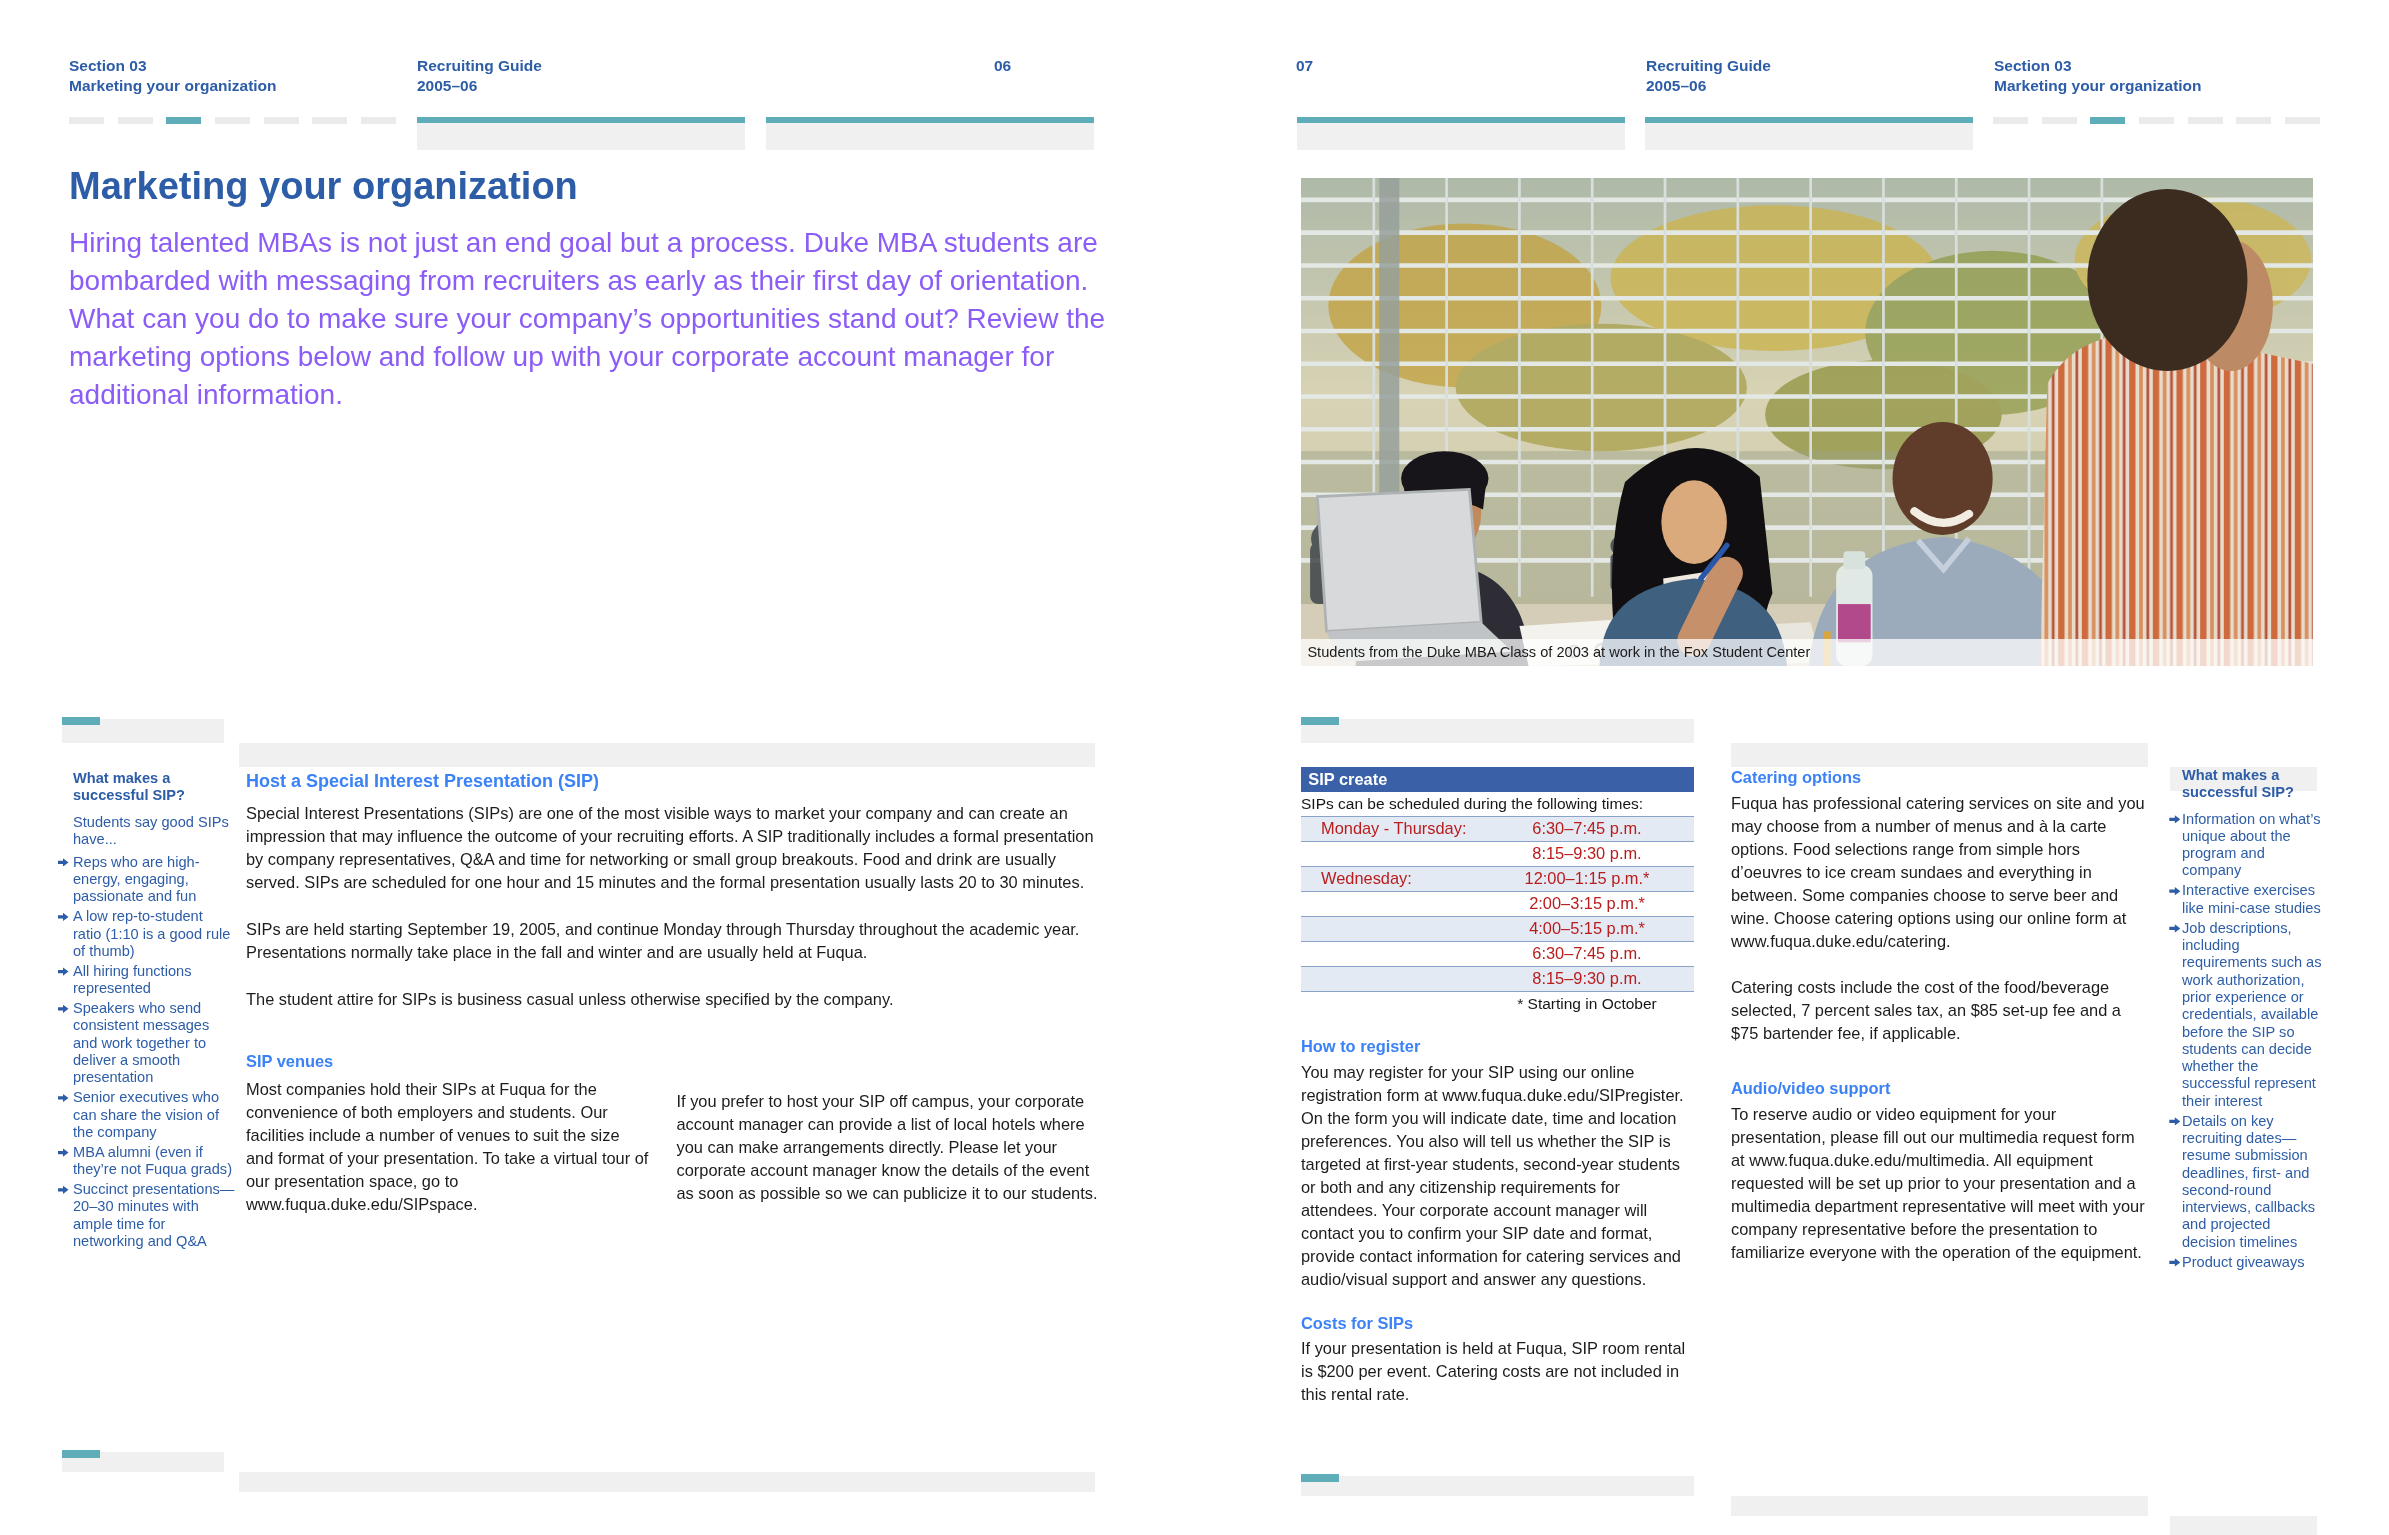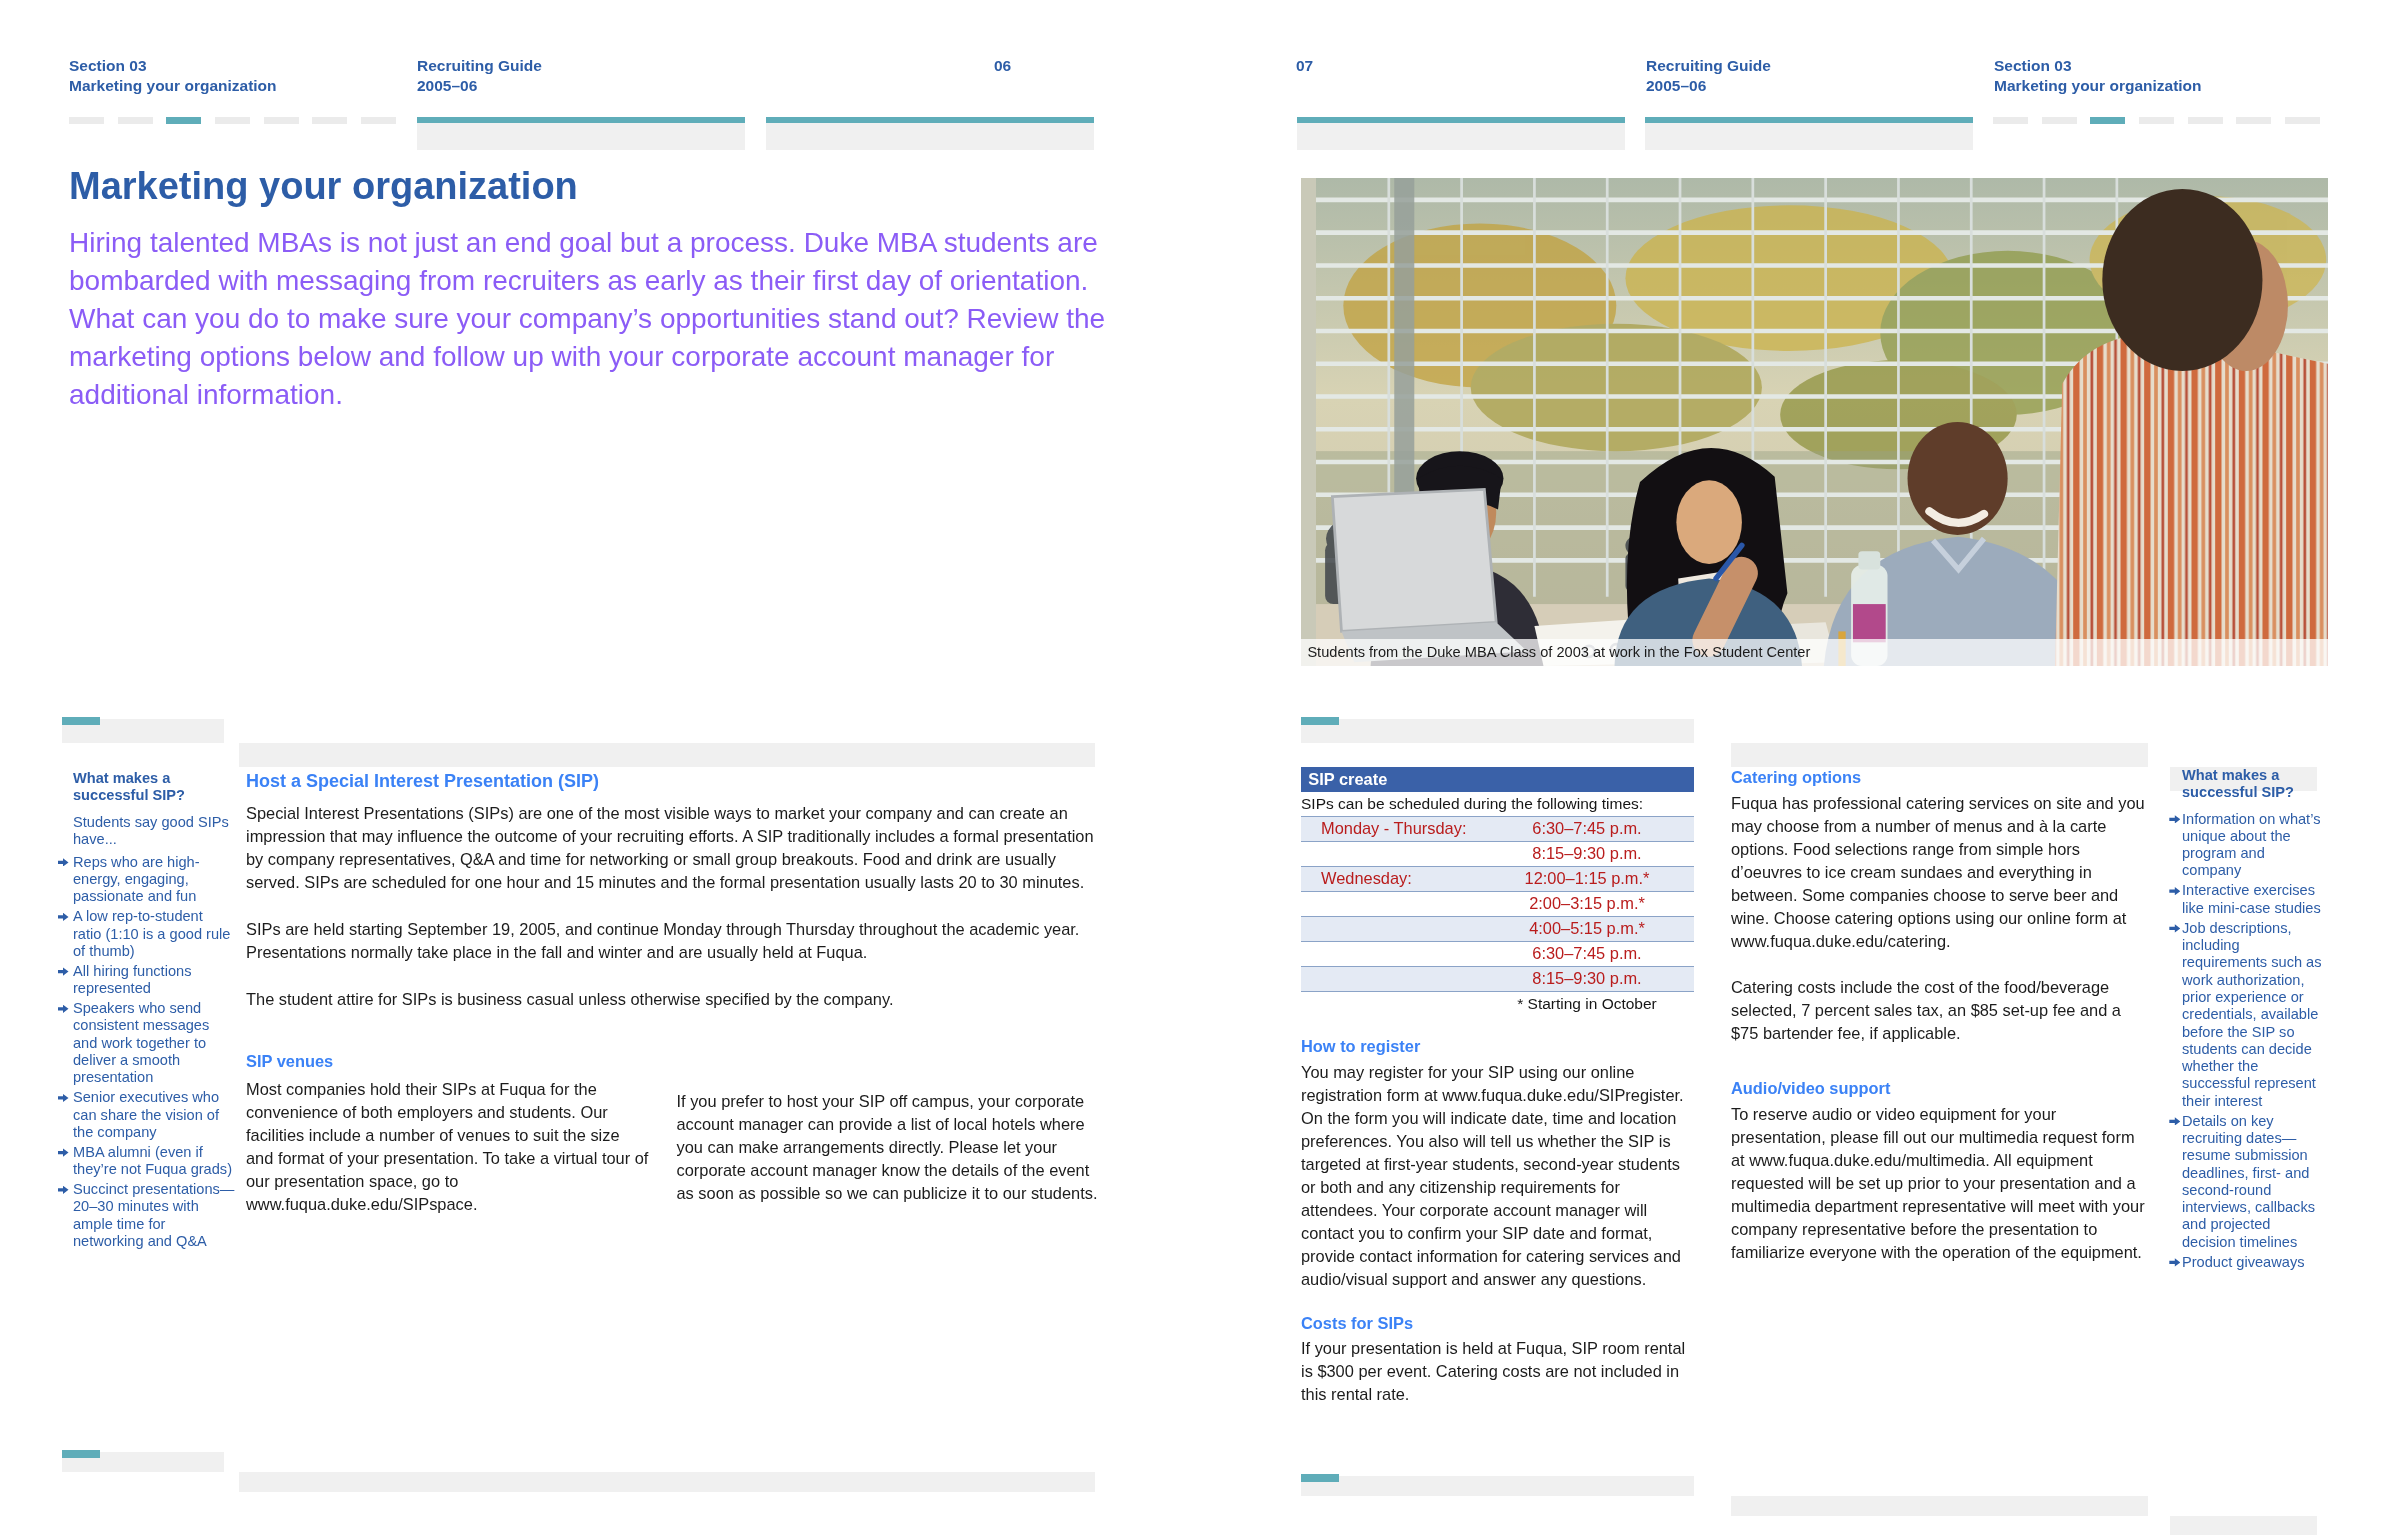--- a/index.html
+++ b/index.html
@@ -44,21 +44,21 @@
   .tbl-sub{font-size:15.5px;color:#161616;line-height:24px;white-space:nowrap;}
   .trow{display:flex;height:24px;border-top:0.9px solid #8ba3c7;align-items:center;font-size:16.4px;color:#b91c1c;}
   .trow.alt{background:#e4eaf4;}
   .trow .day{width:168px;padding-left:20px;}
   .trow .tm{width:196px;text-align:center;}
   .tbl-foot{display:flex;height:24px;border-top:0.9px solid #8ba3c7;align-items:center;font-size:15.5px;color:#161616;}
   .tbl-foot .day{width:168px;padding-left:20px;}
   .tbl-foot .tm{width:196px;text-align:center;}
 
   
-  .photo{position:absolute;overflow:hidden;background:#c9c9b8;padding-left:15px;}
+  .photo{position:absolute;overflow:hidden;background:#c9c9b8;}
   .caption-band{position:absolute;left:0;right:0;bottom:0;height:27px;
                 background:rgba(255,255,255,.74);font-size:14.6px;line-height:27px;
                 padding-left:6.4px;color:#1b1b1b;}
 </style>
 </head>
 <body>
 
 <div class="canvas">
 
   <div class="page" style="left:0;width:1194px;">
@@ -312,21 +312,21 @@
             <span class="tm">8:15–9:30 p.m.</span>
           </div>
         <div class="tbl-foot">
             <span class="day"></span>
             <span class="tm">* Starting in October</span>
           </div>
       </div>
       <div class="bhead" style="font-size:16.4px;margin-top:20px;">How to register</div>
       <div class="btext" style="margin-top:3.6px;">You may register for your SIP using our online registration form at www.fuqua.duke.edu/SIPregister. On the form you will indicate date, time and location preferences. You also will tell us whether the SIP is targeted at first-year students, second-year students or both and any citizenship requirements for attendees. Your corporate account manager will contact you to confirm your SIP date and format, provide contact information for catering services and audio/visual support and answer any questions.</div>
       <div class="bhead" style="font-size:16.4px;margin-top:22px;">Costs for SIPs</div>
-      <div class="btext" style="margin-top:3.6px;">If your presentation is held at Fuqua, SIP room rental is $300 per event. Catering costs are not included in this rental rate.</div>
+      <div class="btext" style="margin-top:3.6px;">If your presentation is held at Fuqua, SIP room rental is $200 per event. Catering costs are not included in this rental rate.</div>
     </div>
 
     <div class="abs" style="left:537px;top:767px;width:417px;">
       <div class="bhead" style="font-size:16.4px;">Catering options</div>
       <div class="btext" style="margin-top:3.6px;">Fuqua has professional catering services on site and you may choose from a number of menus and à la carte options. Food selections range from simple hors d’oeuvres to ice cream sundaes and everything in between. Some companies choose to serve beer and wine. Choose catering options using our online form at www.fuqua.duke.edu/catering.</div>
       <div class="btext" style="margin-top:23px;">Catering costs include the cost of the food/beverage selected, 7 percent sales tax, an $85 set-up fee and a $75 bartender fee, if applicable.</div>
       <div class="bhead" style="font-size:16.4px;margin-top:33px;">Audio/video support</div>
       <div class="btext" style="margin-top:3.6px;">To reserve audio or video equipment for your presentation, please fill out our multimedia request form at www.fuqua.duke.edu/multimedia. All equipment requested will be set up prior to your presentation and a multimedia department representative will meet with your company representative before the presentation to familiarize everyone with the operation of the equipment.</div>
     </div>
 

